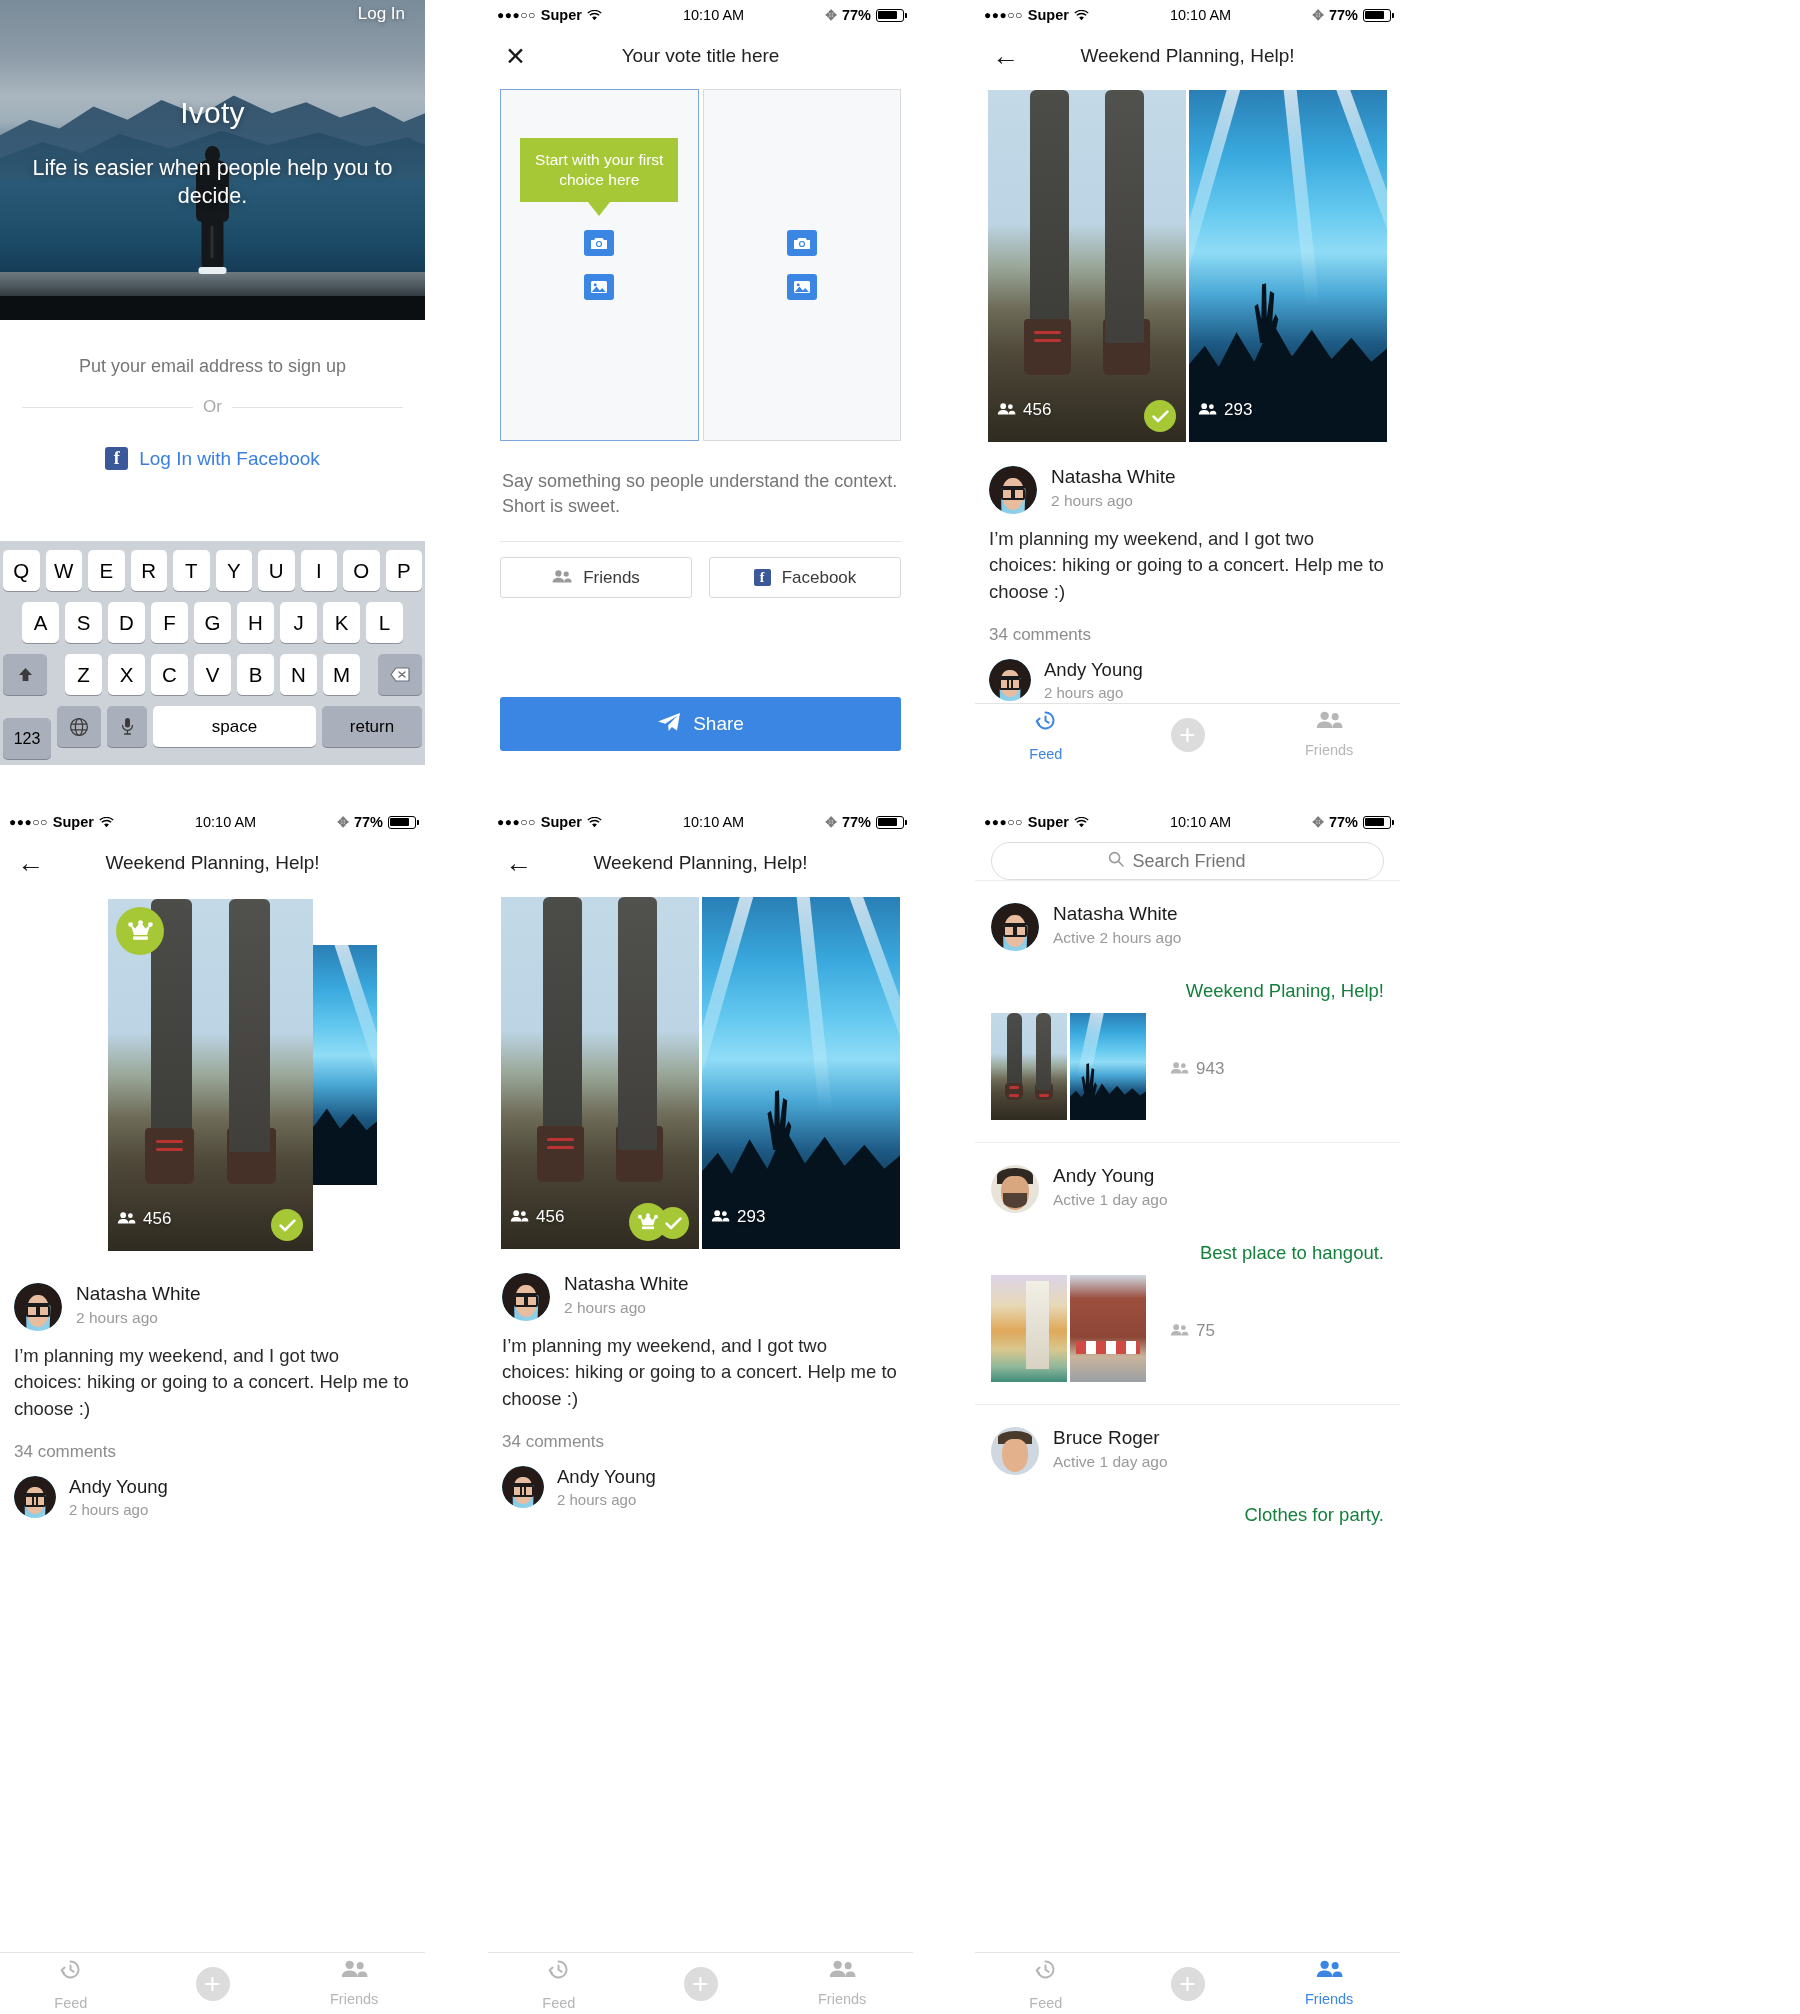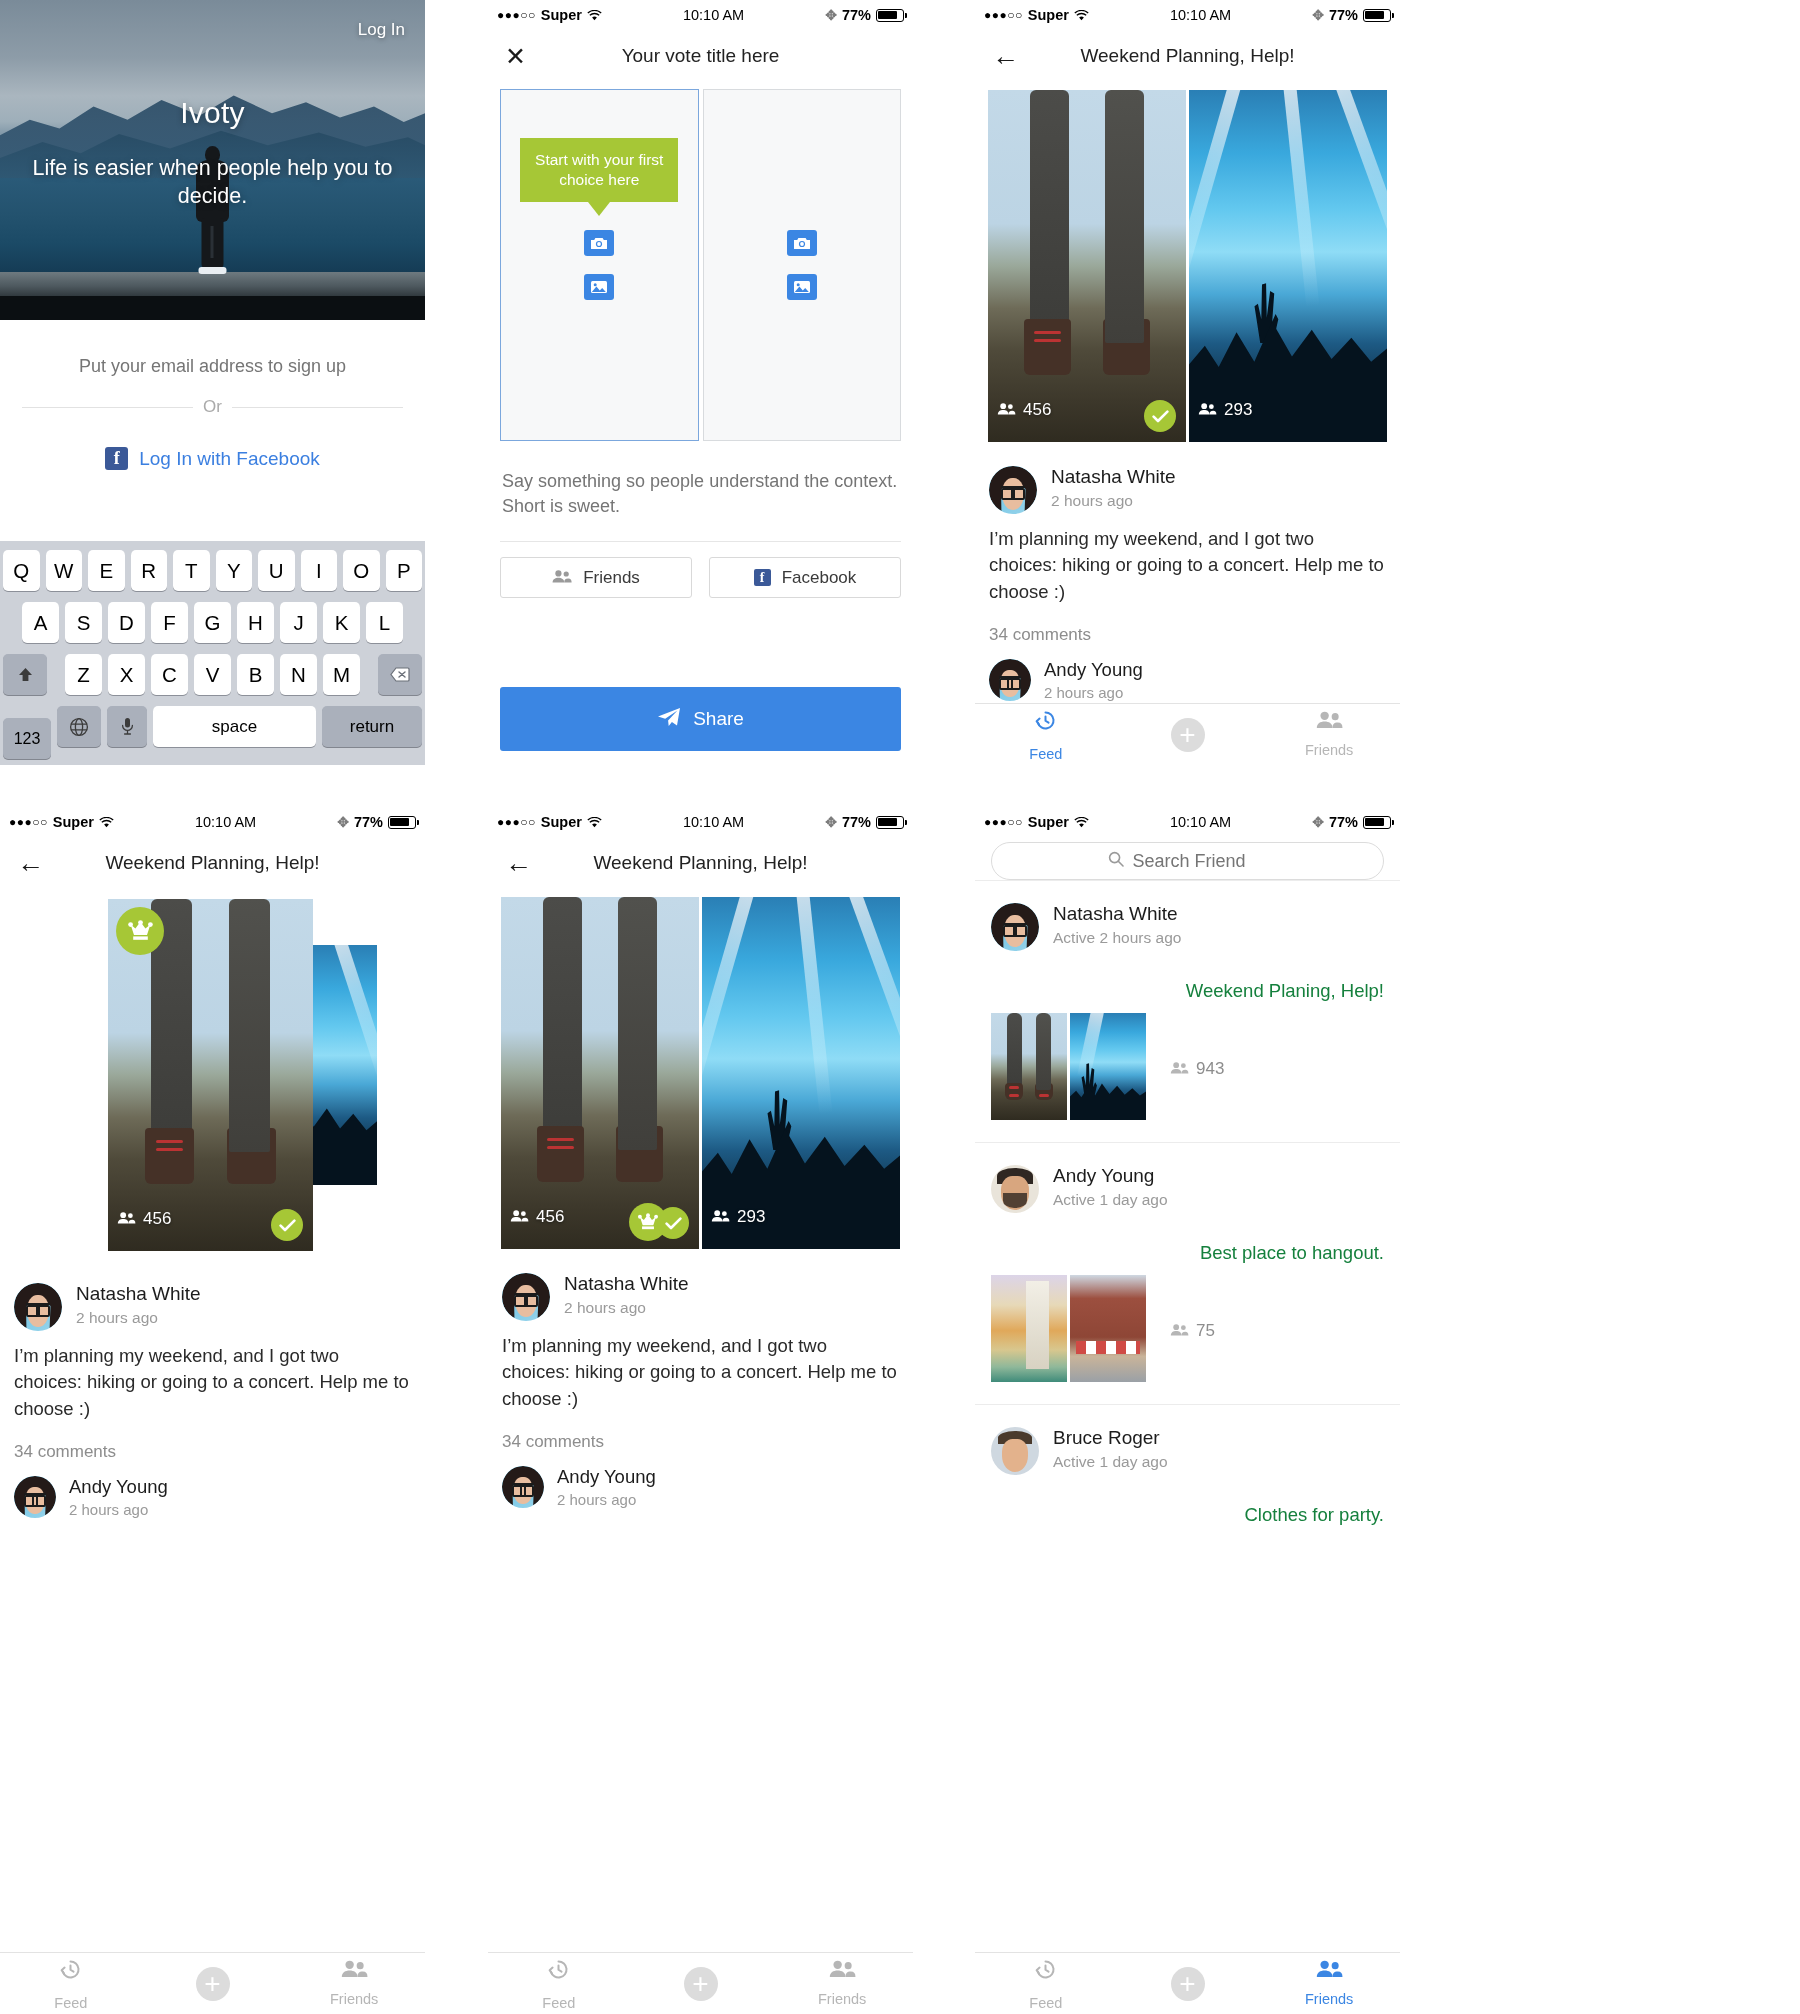--- a/index.html
+++ b/index.html
@@ -44,21 +44,21 @@
   .hero-ledge { position: absolute; left: 0; right: 0; bottom: 22px; height: 26px; background: linear-gradient(to bottom, #6e7a80, #4d585e 55%, #2b3338); }
   .hero-dark { position: absolute; left: 0; right: 0; bottom: 0; height: 24px; background: #0b0f12; }
   .hero-person { position: absolute; left: 50%; transform: translateX(-50%); bottom: 46px; width: 33px; height: 128px; }
   .hp-head { position: absolute; left: 50%; transform: translateX(-50%); top: 0; width: 15px; height: 17px; background: #15181b; border-radius: 50% 50% 45% 45%; }
   .hp-body { position: absolute; left: 50%; transform: translateX(-50%); top: 14px; width: 33px; height: 62px; background: #15181b; border-radius: 12px 12px 6px 6px; }
   .hp-legs { position: absolute; left: 50%; transform: translateX(-50%); top: 72px; width: 22px; height: 50px; background: #15181b; border-radius: 4px; }
   .hp-legs::after { content: ""; position: absolute; left: 9px; top: 8px; width: 3px; bottom: 10px; background: #2a3036; }
   .hp-shoes { position: absolute; left: 50%; transform: translateX(-50%); bottom: 0; width: 28px; height: 7px; background: #e9eef2; border-radius: 3px; }
   .hero-title { position: absolute; left: 0; right: 0; top: 96px; text-align: center; color: #fff; font-size: 30px; font-weight: 400; letter-spacing: .2px; text-shadow: 0 1px 6px rgba(0,0,0,.35); }
   .hero-sub { position: absolute; left: 18px; right: 18px; top: 155px; text-align: center; color: #fff; font-size: 21.5px; line-height: 1.28; font-weight: 400; text-shadow: 0 1px 7px rgba(0,0,0,.4); }
-  .hero-login { position: absolute; right: 20px; top: 20px; color: #fff; font-size: 17px; text-shadow: 0 1px 5px rgba(0,0,0,.4); cursor: pointer; }
+  .hero-login { position: absolute; right: 20px; top: 4px; color: #fff; font-size: 17px; text-shadow: 0 1px 5px rgba(0,0,0,.4); cursor: pointer; }
 
   .signup { padding: 34px 0 0; }
   .signup-input { display: block; width: 100%; border: 0; outline: 0; text-align: center; font-size: 18px; color: #b3b3b3; font-family: inherit; background: transparent; padding: 2px 0 14px; }
   .or-row { display: flex; align-items: center; gap: 10px; padding: 0 22px; margin-top: 6px; }
   .or-line { flex: 1; height: 1px; background: #e2e2e2; }
   .or-word { font-size: 17px; color: #aaa; }
   .fb-row { display: flex; align-items: center; justify-content: center; gap: 11px; margin-top: 30px; cursor: pointer; }
   .fb-ico { width: 23px; height: 23px; background: #3b5998; border-radius: 3px; position: relative; }
   .fb-ico::after { content: "f"; position: absolute; left: 0; right: 0; top: 50%; transform: translateY(-52%); text-align: center; color: #fff; font-family: "Liberation Serif", serif; font-weight: bold; font-size: 18px; }
   .fb-txt { color: #3b7fe0; font-size: 19px; }
@@ -87,21 +87,21 @@
   .tip { position: absolute; top: 48px; left: 50%; transform: translateX(-50%); width: 158px; background: #a6c736; color: #fff; font-size: 15.5px; line-height: 1.3; text-align: center; padding: 12px 9px; }
   .tip::after { content: ""; position: absolute; left: 50%; transform: translateX(-50%); bottom: -14px; border: 8px solid transparent; border-top-color: #a6c736; border-width: 14px 11px 0; }
   .ic-btn { width: 30px; height: 26px; background: #3b86e3; border-radius: 3px; display: flex; align-items: center; justify-content: center; }
   .ic-btn svg { display: block; }
   .ctx { padding: 28px 14px 0; font-size: 18px; color: #b9b9b9; line-height: 1.4; font-family: inherit; border: 0; outline: 0; width: 100%; resize: none; background: transparent; }
   .hr { height: 1px; background: #e6e6e6; margin: 18px 12px 0; }
   .share-targets { display: flex; gap: 17px; padding: 15px 12px 0; }
   .st-btn { flex: 1; height: 41px; border: 1px solid #d9d9d9; border-radius: 3px; background: #fff; display: flex; align-items: center; justify-content: center; gap: 11px; font-size: 17px; color: #3a3a3a; cursor: pointer; font-family: inherit; }
   .st-fb { width: 17px; height: 17px; background: #3b5998; border-radius: 2px; position: relative; }
   .st-fb::after { content: "f"; position: absolute; inset: 0; text-align: center; color: #fff; font-family: "Liberation Serif", serif; font-weight: bold; font-size: 14px; line-height: 17px; }
-  .share-btn { position: absolute; left: 12px; right: 12px; bottom: 14px; height: 64px; background: #3b86e3; border: 0; border-radius: 3px; color: #fff; font-size: 19px; display: flex; align-items: center; justify-content: center; gap: 12px; cursor: pointer; font-family: inherit; }
+  .share-btn { position: absolute; left: 12px; right: 12px; bottom: 14px; height: 54px; background: #3b86e3; border: 0; border-radius: 3px; color: #fff; font-size: 19px; display: flex; align-items: center; justify-content: center; gap: 12px; cursor: pointer; font-family: inherit; }
 
   
   .photos { display: flex; gap: 3px; padding: 0 13px; margin-top: 8px; }
   .photo { position: relative; width: 50%; height: 352px; overflow: hidden; }
   .ph-hike { background: linear-gradient(to bottom, #c3d9e8 0%, #bcd4e4 38%, #9aa89a 50%, #6e6b58 62%, #4f4a3a 74%, #3d382b 88%, #2f2b20 100%); }
   .ph-hike::before { content: ""; position: absolute; left: 21%; top: 0; width: 20%; height: 72%; background: linear-gradient(to bottom, #4c4c49, #3c3c39); border-radius: 6px 6px 2px 2px; }
   .ph-hike::after { content: ""; position: absolute; right: 21%; top: 0; width: 20%; height: 72%; background: linear-gradient(to bottom, #51514d, #403f3b); border-radius: 6px 6px 2px 2px; }
   .boot { position: absolute; bottom: 19%; width: 24%; height: 16%; background: #453127; border-radius: 4px 4px 6px 6px; }
   .boot.l { left: 18%; }
   .boot.r { right: 18%; }

